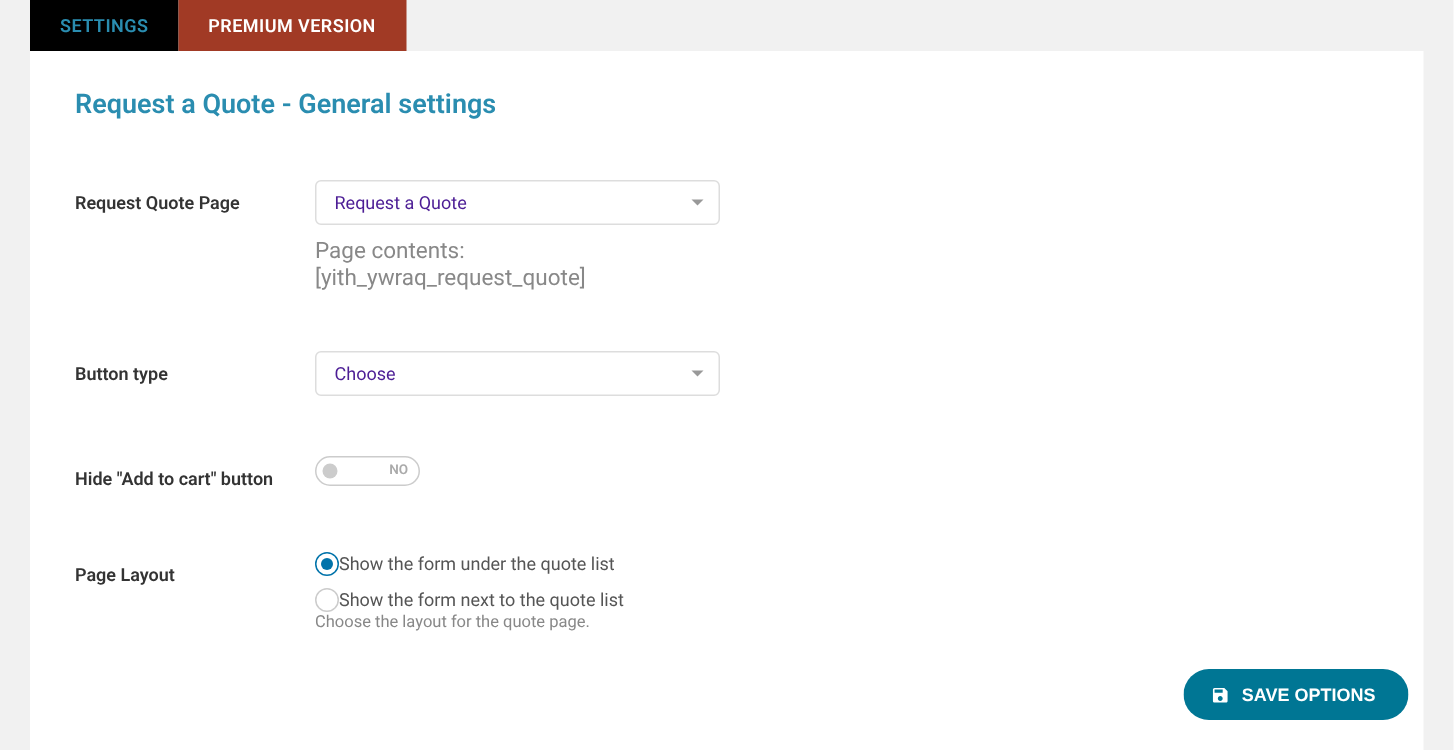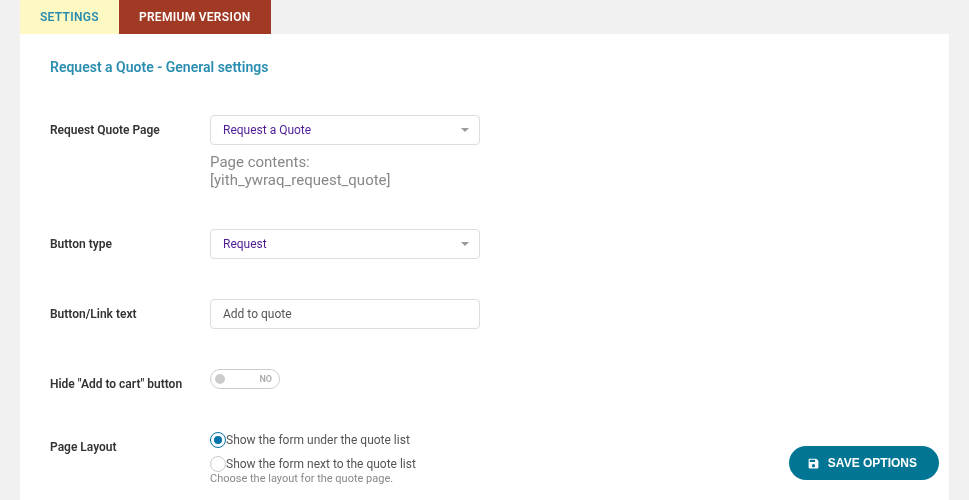--- a/index.html
+++ b/index.html
@@ -23,36 +23,36 @@
     }
     .tab {
       padding: 10px 20px;
       font-size: 12px;
       font-weight: 600;
       cursor: pointer;
       text-transform: uppercase;
       letter-spacing: 0.3px;
     }
     .tab-active {
-      background: #fef9c3;
+      background: #000000;
       color: #2a8db0;
     }
     .tab-premium {
       background: #a13a25;
       color: #fff;
     }
     .panel {
       background: #fff;
       padding: 25px 30px 40px 30px;
       min-height: 430px;
       position: relative;
     }
     .panel-title {
       color: #2a8db0;
-      font-size: 14px;
+      font-size: 18px;
       font-weight: 600;
       margin-bottom: 40px;
     }
     .form-row {
       display: flex;
       margin-bottom: 40px;
       align-items: flex-start;
     }
     .form-label {
       width: 160px;
@@ -213,30 +213,24 @@
       <div class="form-label">Request Quote Page</div>
       <div class="form-control-wrap">
         <div class="select-box">Request a Quote</div>
         <div class="helper-text">Page contents: [yith_ywraq_request_quote]</div>
       </div>
     </div>
 
     <div class="form-row">
       <div class="form-label">Button type</div>
       <div class="form-control-wrap">
-        <div class="select-box">Request</div>
-      </div>
-    </div>
-
-    <div class="form-row">
-      <div class="form-label">Button/Link text</div>
-      <div class="form-control-wrap">
-        <input type="text" class="text-input" value="Add to quote" style="">
-      </div>
-    </div>
+        <div class="select-box">Choose</div>
+      </div>
+    </div>
+
 
     <div class="form-row">
       <div class="form-label">Hide "Add to cart" button</div>
       <div class="form-control-wrap">
         <div class="toggle">
           <span class="toggle-knob"></span>
           <span class="toggle-label">NO</span>
         </div>
       </div>
     </div>

